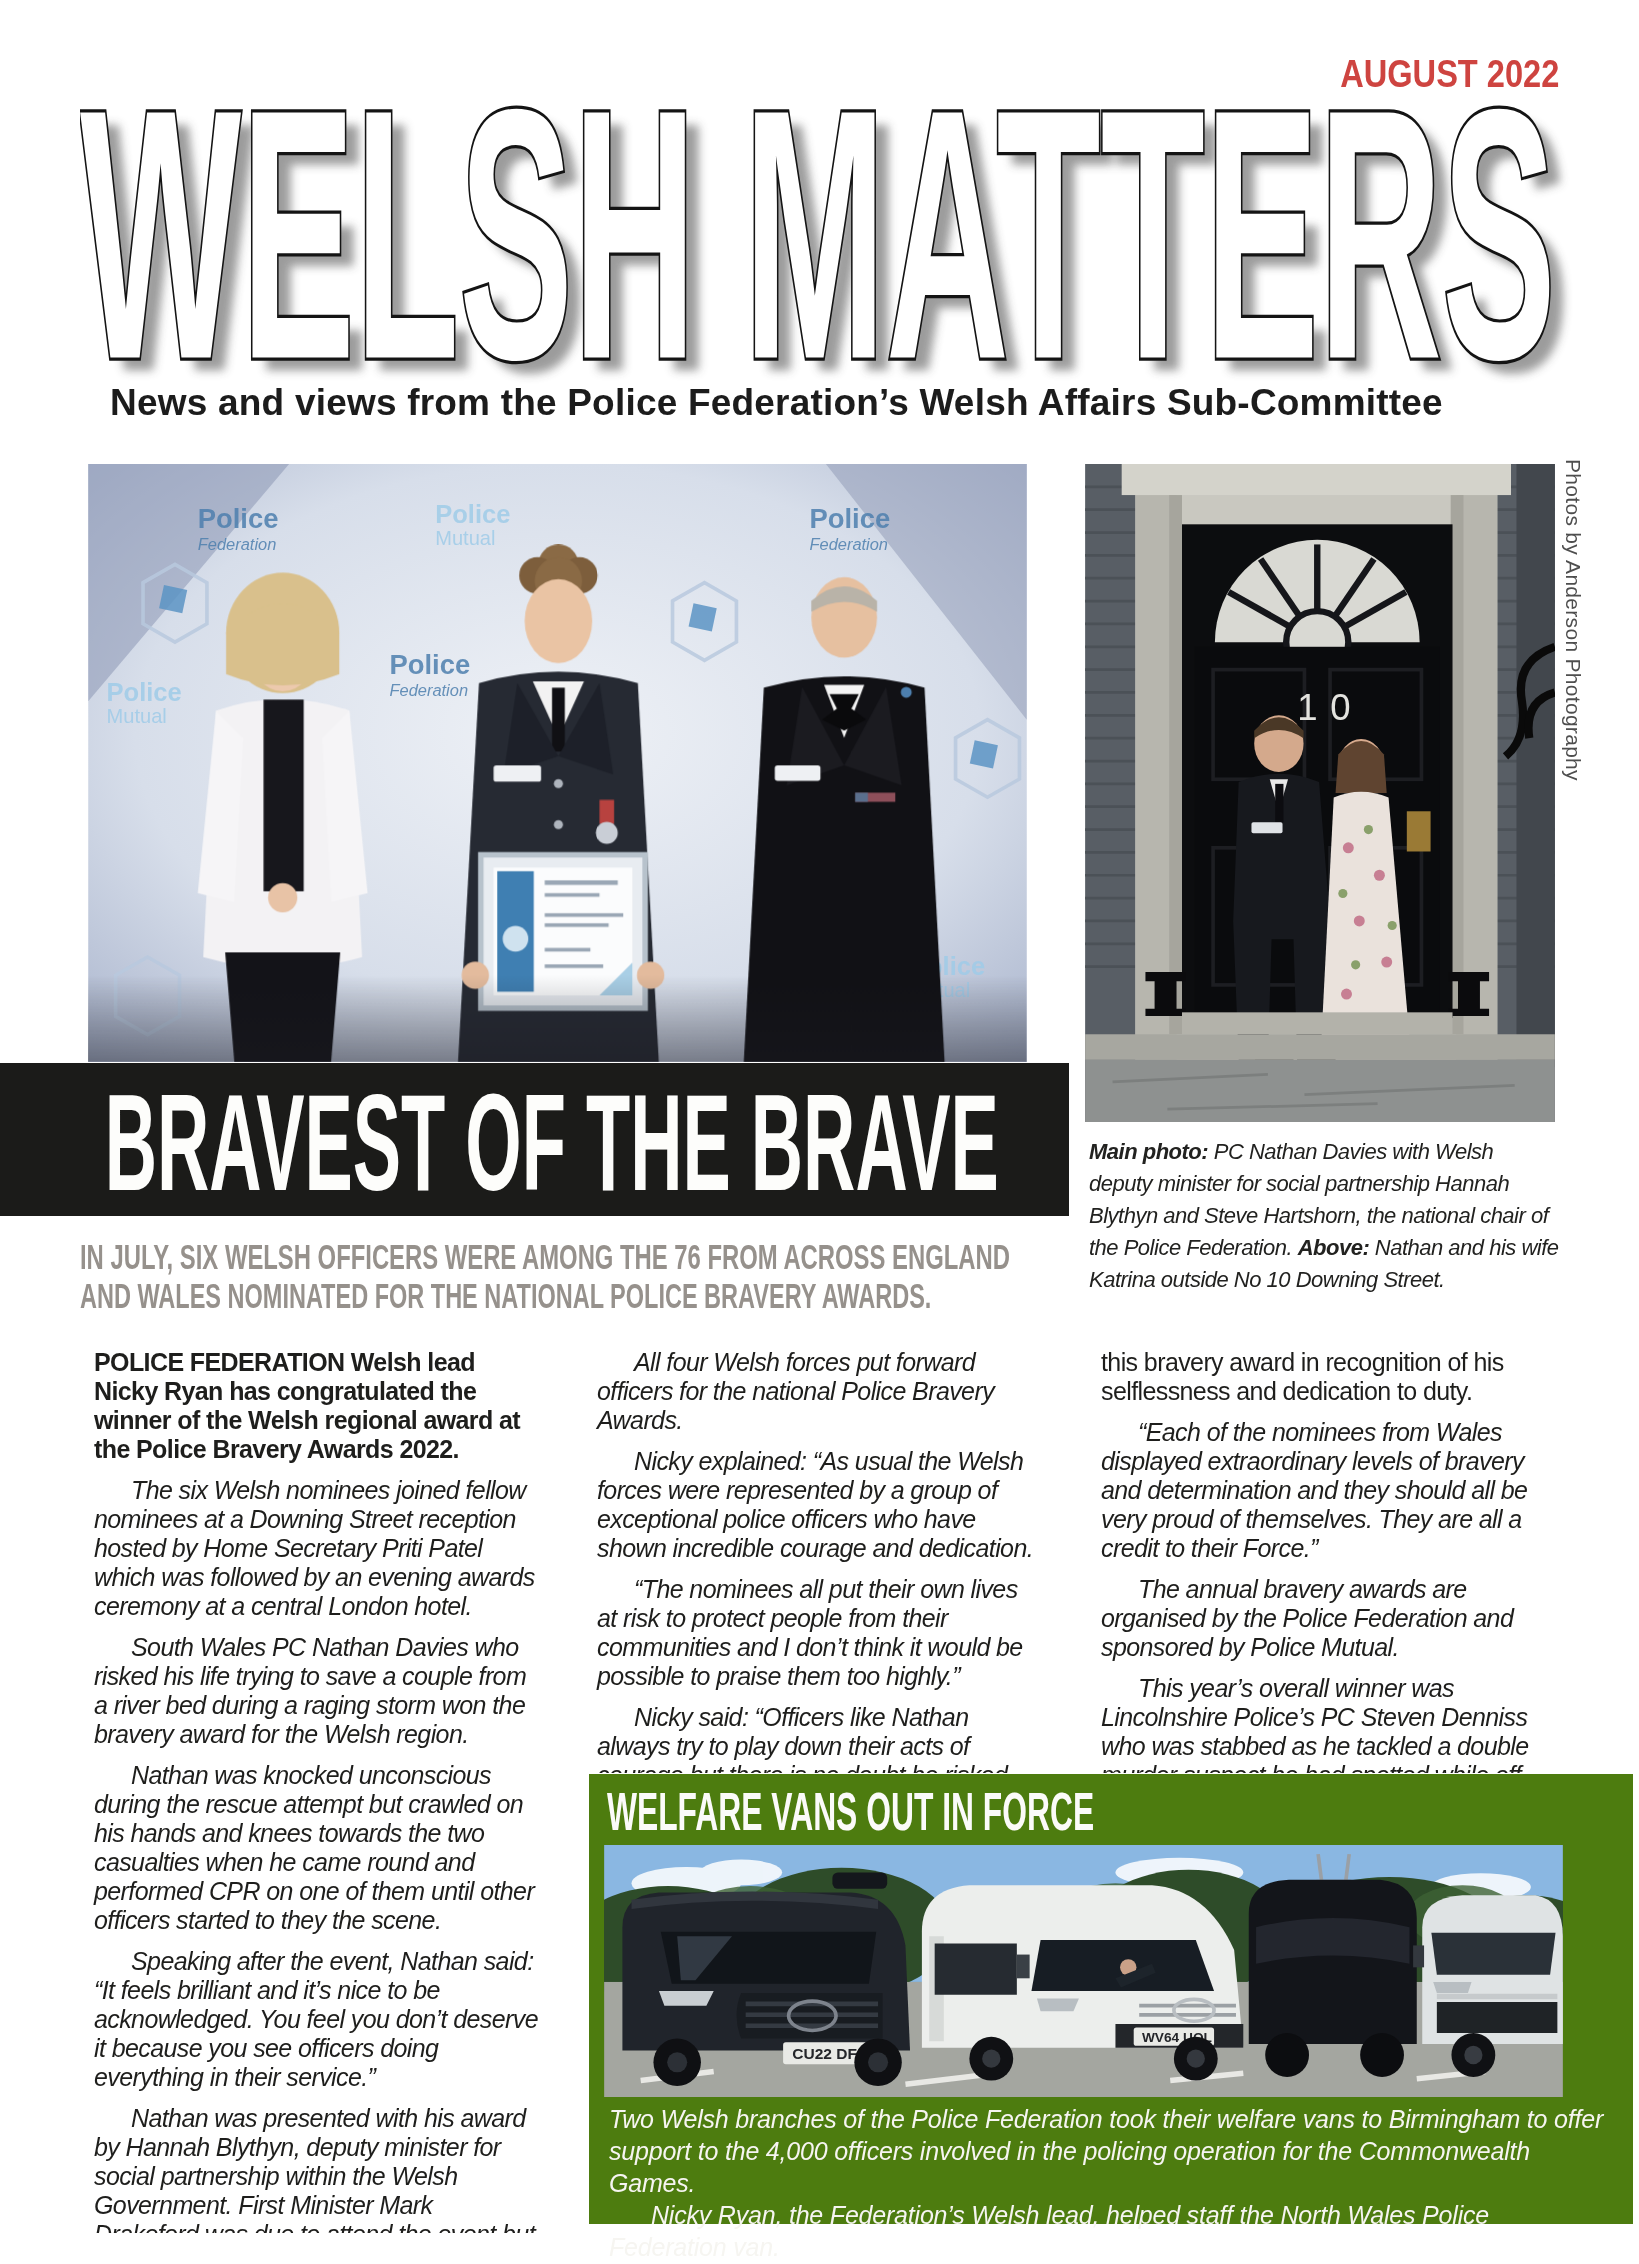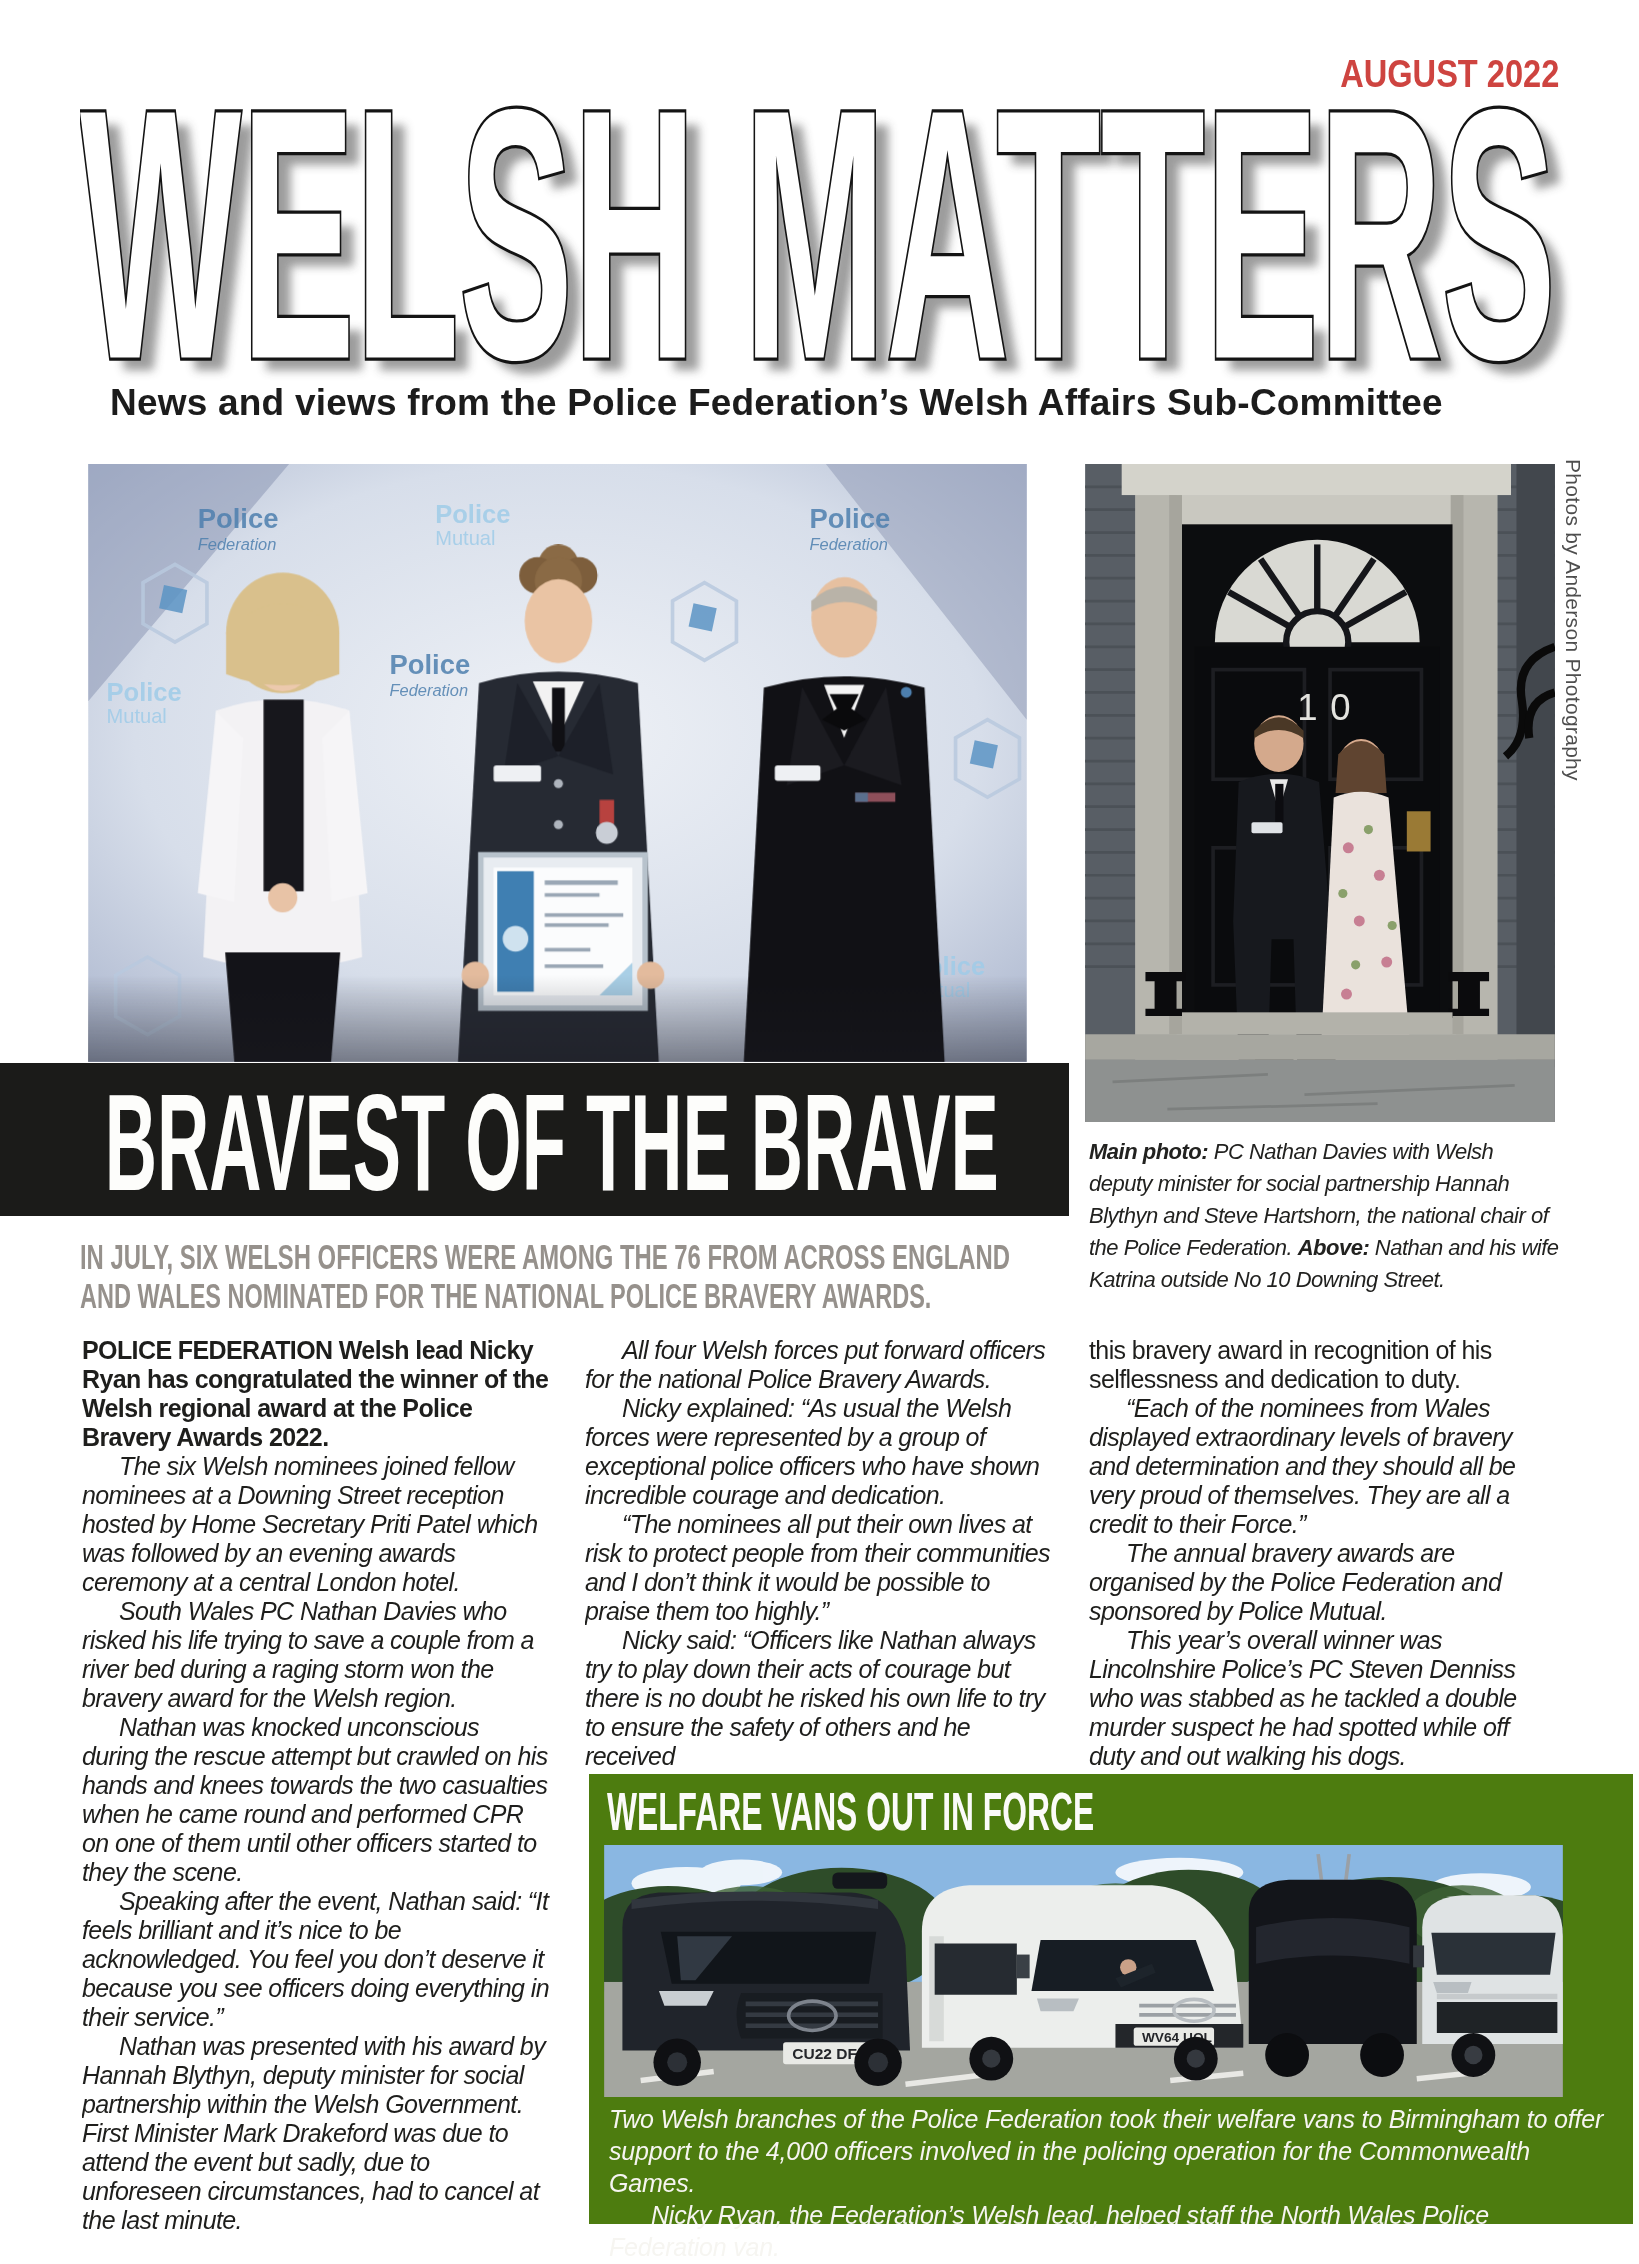--- a/index.html
+++ b/index.html
@@ -24,21 +24,21 @@
     position:absolute;left:1089px;top:1136px;width:471px;
     font-size:22px;font-style:italic;line-height:32px;letter-spacing:-0.5px;color:#222220;
   }
   .photo-caption b{font-weight:700;}
 
   
   .col{
     position:absolute;top:1336px;width:468px;overflow:hidden;
     font-size:25px;line-height:29px;letter-spacing:-0.6px;color:#1e1e1c;text-align:left;
   }
-  .col p{margin:0;}
+  .col p{margin:12px;}
   .col p.ind{text-indent:37px;font-style:italic;}
   .col p.lead{font-weight:700;}
   .col1{left:82px;height:897px;}
   .col2{left:585px;height:437px;}
   .col3{left:1089px;height:437px;}
 
   
   .main-photo{position:absolute;left:88px;top:464px;width:818px;height:598px;}
   .side-photo{position:absolute;left:1085px;top:464px;width:498px;height:658px;}
   .photo-credit{

